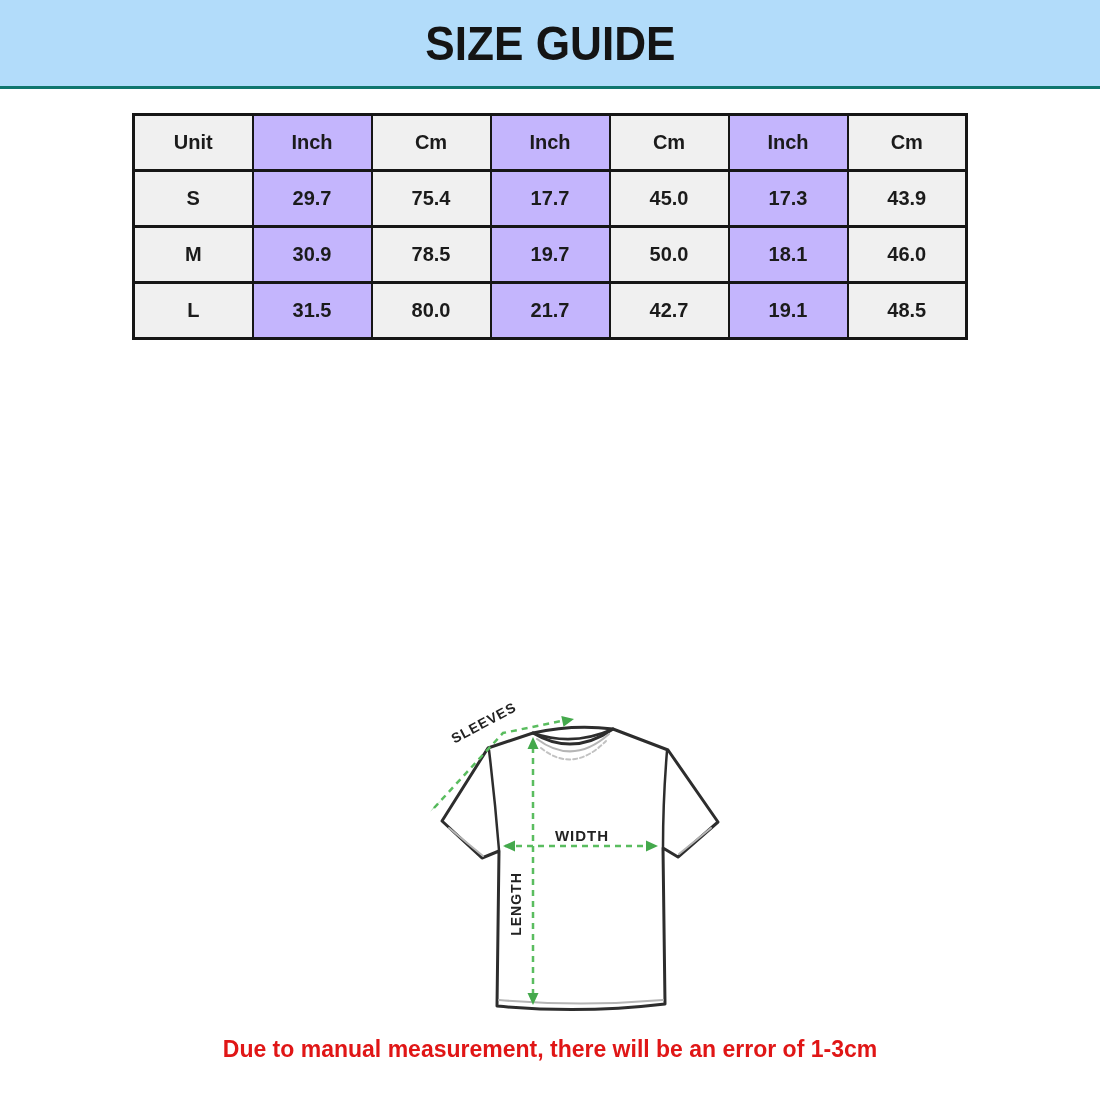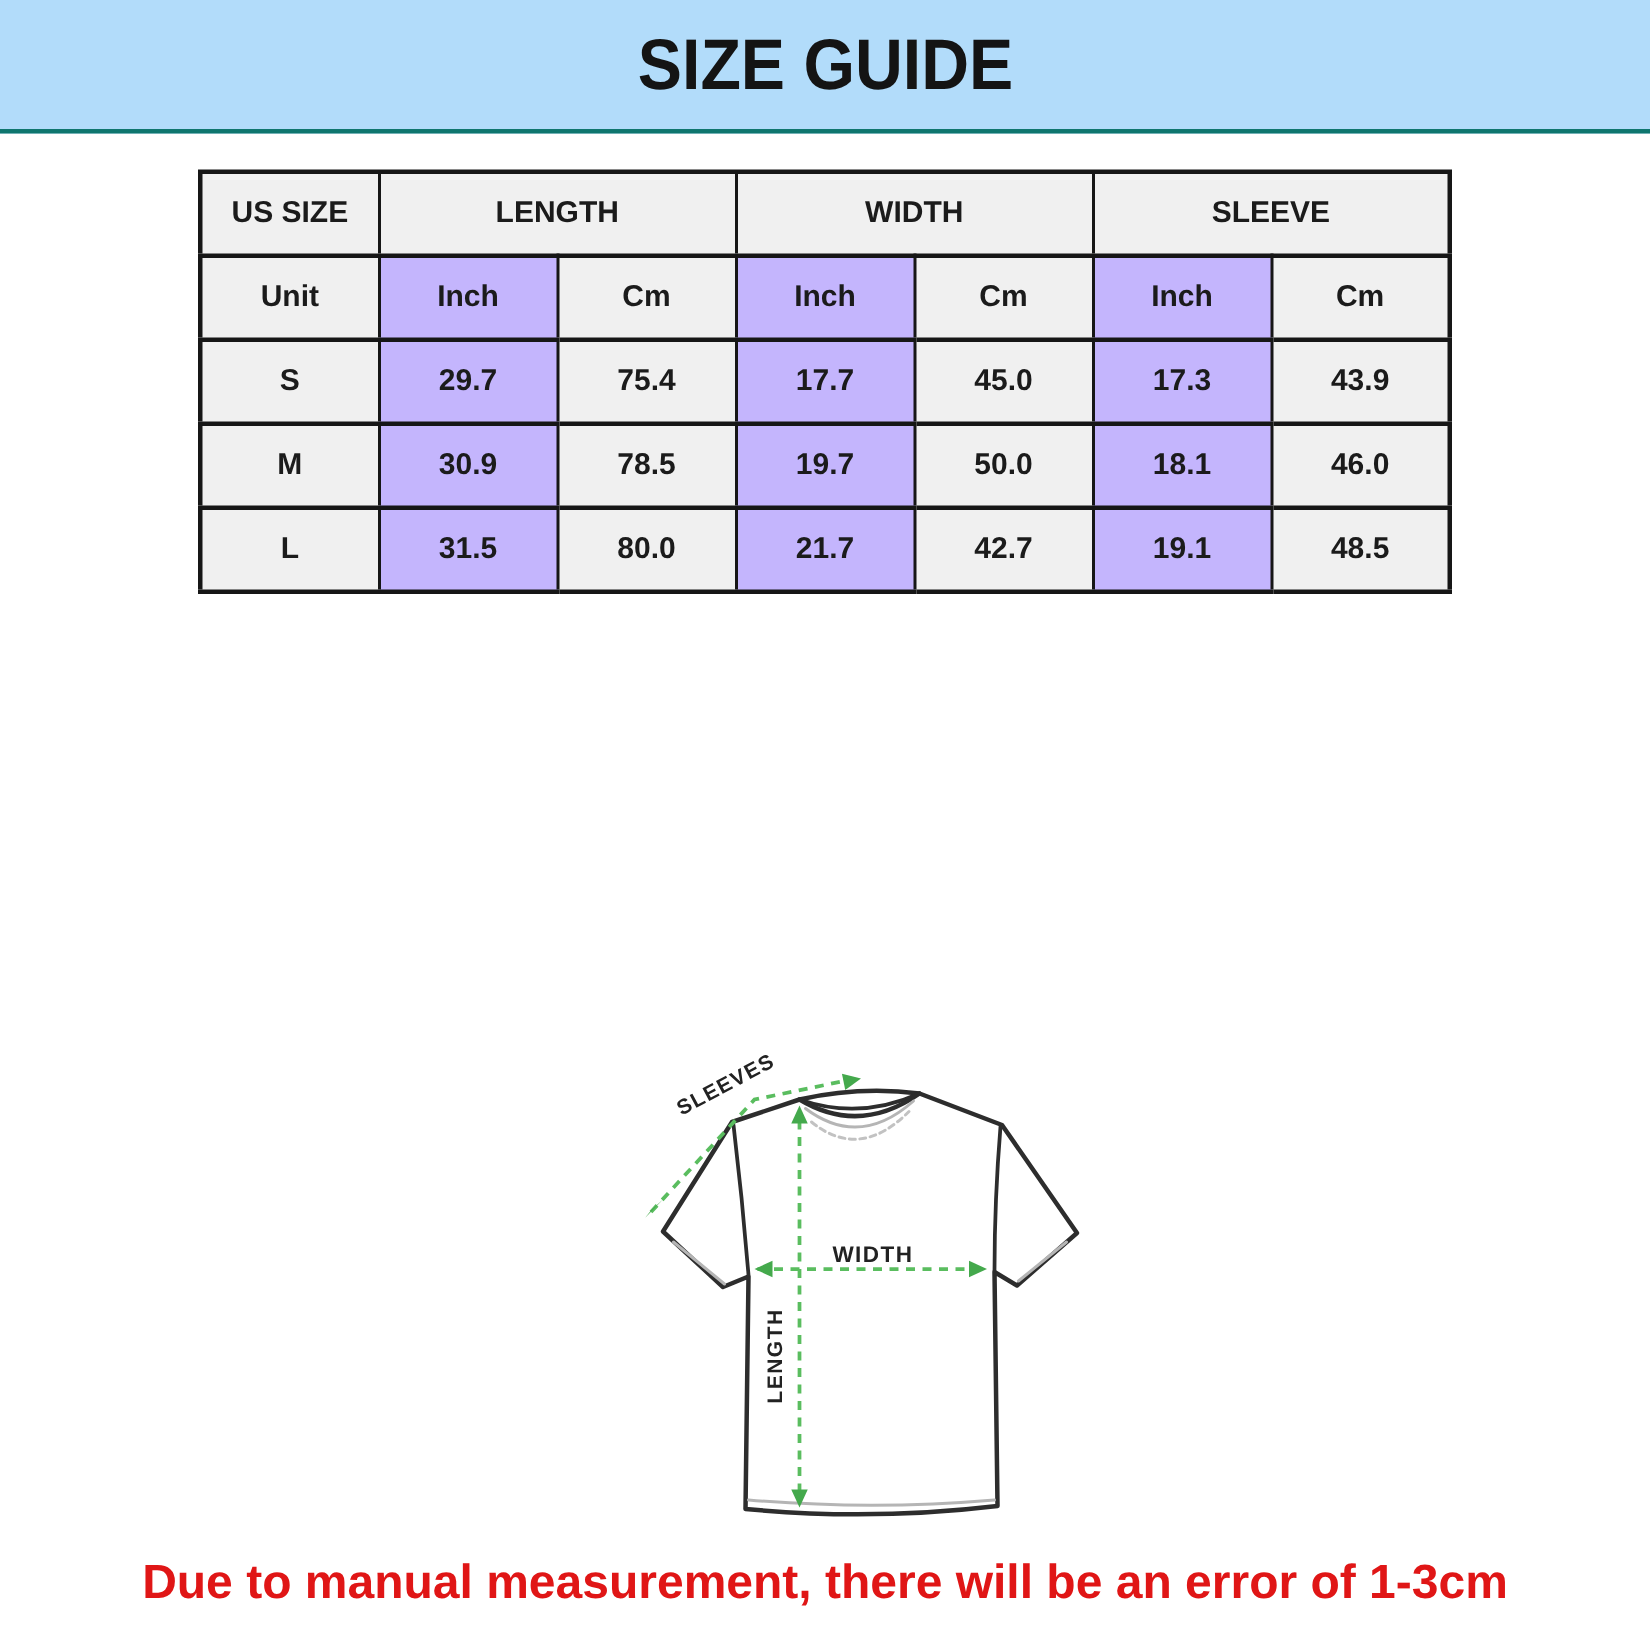--- a/index.html
+++ b/index.html
@@ -58,42 +58,36 @@
     font-family: "Liberation Sans", sans-serif;
     font-weight: bold;
     fill: #222222;
   }
   
   .note {
     position: absolute;
     left: 0; top: 1036px;
     width: 100%;
     text-align: center;
-    font-size: 32px;
+    font-size: 23px;
     font-weight: bold;
     color: #e01616;
   }
 </style>
 </head>
 <body>
 
 <div class="page">
 
   <header class="header-bar">
     <h1 class="page-title">SIZE GUIDE</h1>
   </header>
 
   <table class="size-table">
     <thead>
-      <tr id="group-row">
-          <th colspan="1" class="c-g">US SIZE</th>
-          <th colspan="2" class="c-g">LENGTH</th>
-          <th colspan="2" class="c-g">WIDTH</th>
-          <th colspan="2" class="c-g">SLEEVE</th>
-        </tr>
       <tr id="unit-row">
           <th class="c-g">Unit</th>
           <th class="c-w">Inch</th>
           <th class="c-g">Cm</th>
           <th class="c-w">Inch</th>
           <th class="c-g">Cm</th>
           <th class="c-w">Inch</th>
           <th class="c-g">Cm</th>
         </tr>
     </thead>

